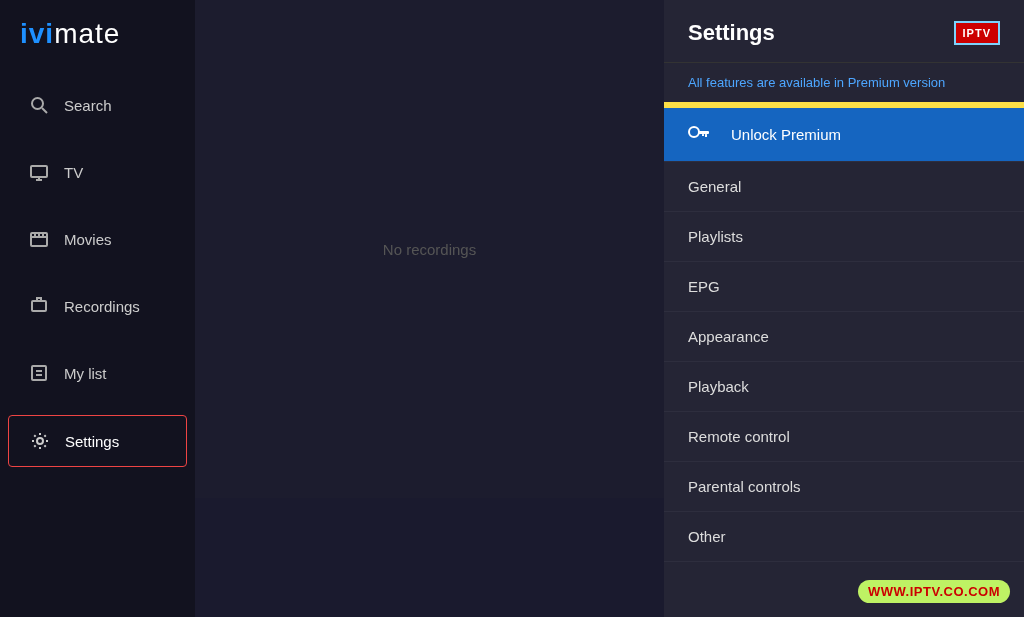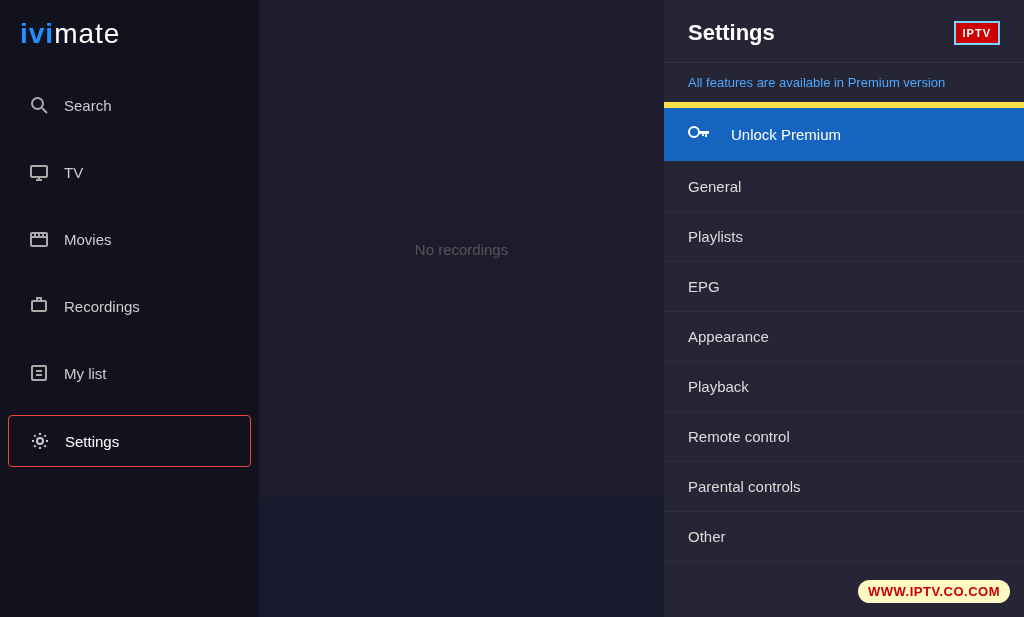--- a/index.html
+++ b/index.html
@@ -7,21 +7,21 @@
       width: 1024px;
       height: 617px;
       background: #1a1a2e;
       font-family: 'Segoe UI', Arial, sans-serif;
       overflow: hidden;
       display: flex;
     }
 
     
     .sidebar {
-      width: 259px;
+      width: 195px;
       background: #12121f;
       height: 617px;
       display: flex;
       flex-direction: column;
       padding-top: 18px;
       flex-shrink: 0;
     }
 
     .logo {
       padding: 0 20px 30px 20px;
@@ -153,21 +153,21 @@
     .settings-item .key-icon {
       font-size: 18px;
       color: #fff;
     }
 
     
     .watermark {
       position: absolute;
       bottom: 14px;
       right: 14px;
-      background: #fef9c3;
+      background: #bef264;
       color: #cc0000;
       font-size: 13px;
       font-weight: 700;
       padding: 4px 10px;
       border-radius: 14px;
       letter-spacing: 0.5px;
     }
   </style>
 </head>
 <body>

